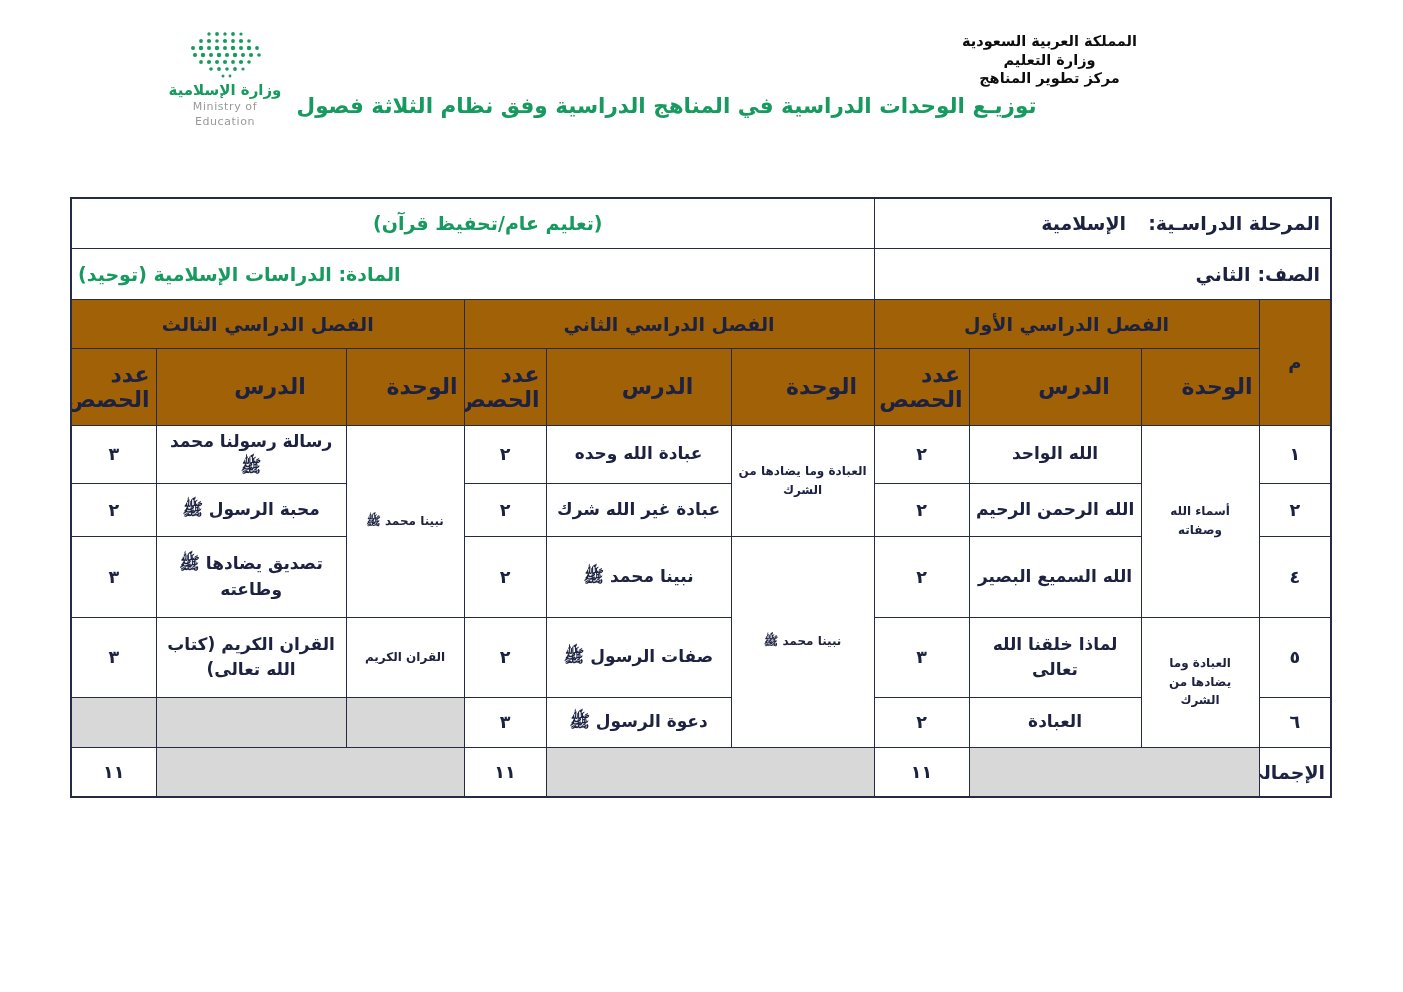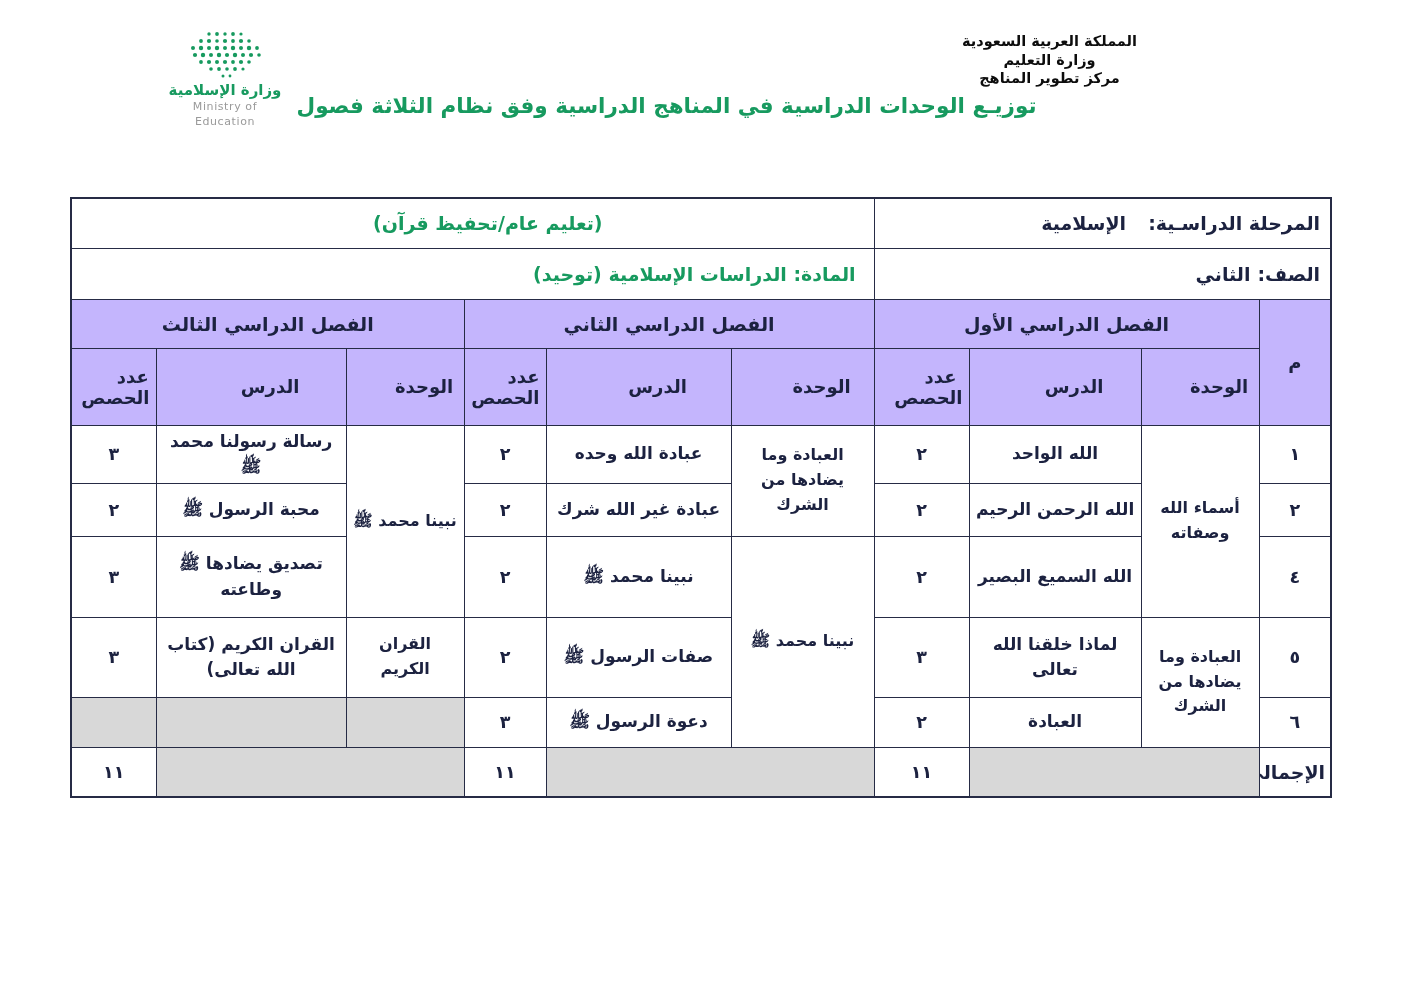--- a/index.html
+++ b/index.html
@@ -39,32 +39,32 @@
     width:1262px; direction:rtl;
     border:2.5px solid #262b45;
   }
   td{
     border:1.5px solid #262b45;
     text-align:center; vertical-align:middle;
     font-weight:bold; font-size:17px; color:#1c2240;
     padding:3px 6px;
     overflow:hidden;
   }
-  .ghead{ background:#c4b5fd; }
+  .ghead{ background:#a16207; }
   .sem-name{ font-size:19px; }
-  .col-head{ font-size:18px;padding-left:44px; }
+  .col-head{ font-size:22px;padding-left:44px; }
   .index-head{ font-size:18px; }
   .gray{ background:#d8d8d8; }
   .green{ color:#179a5f; font-size:19px; }
   .meta-cell{ text-align:start; padding-inline-start:10px; font-size:19px; }
   .meta-cell .val{ margin-inline-start:22px; }
   .meta-cell .val-near{ margin-inline-start:7px; }
   .track-cell{ text-align:center; padding-inline-end:120px;padding-left:36px; }
-  .subject-cell{ text-align:right; padding-inline-start:18px; }
-  .unit-cell{ font-size:16px; line-height:1.55; }
+  .subject-cell{ text-align:left; padding-inline-start:18px; }
+  .unit-cell{ font-size:12px; line-height:1.55; }
   .lesson-cell{ line-height:1.5; }
   .num-cell{ font-size:17.5px; }
   .total-label{ font-size:19px; }
 </style>
 </head>
 <body>
 
 <div class="page">
 
   <div class="org-block">

